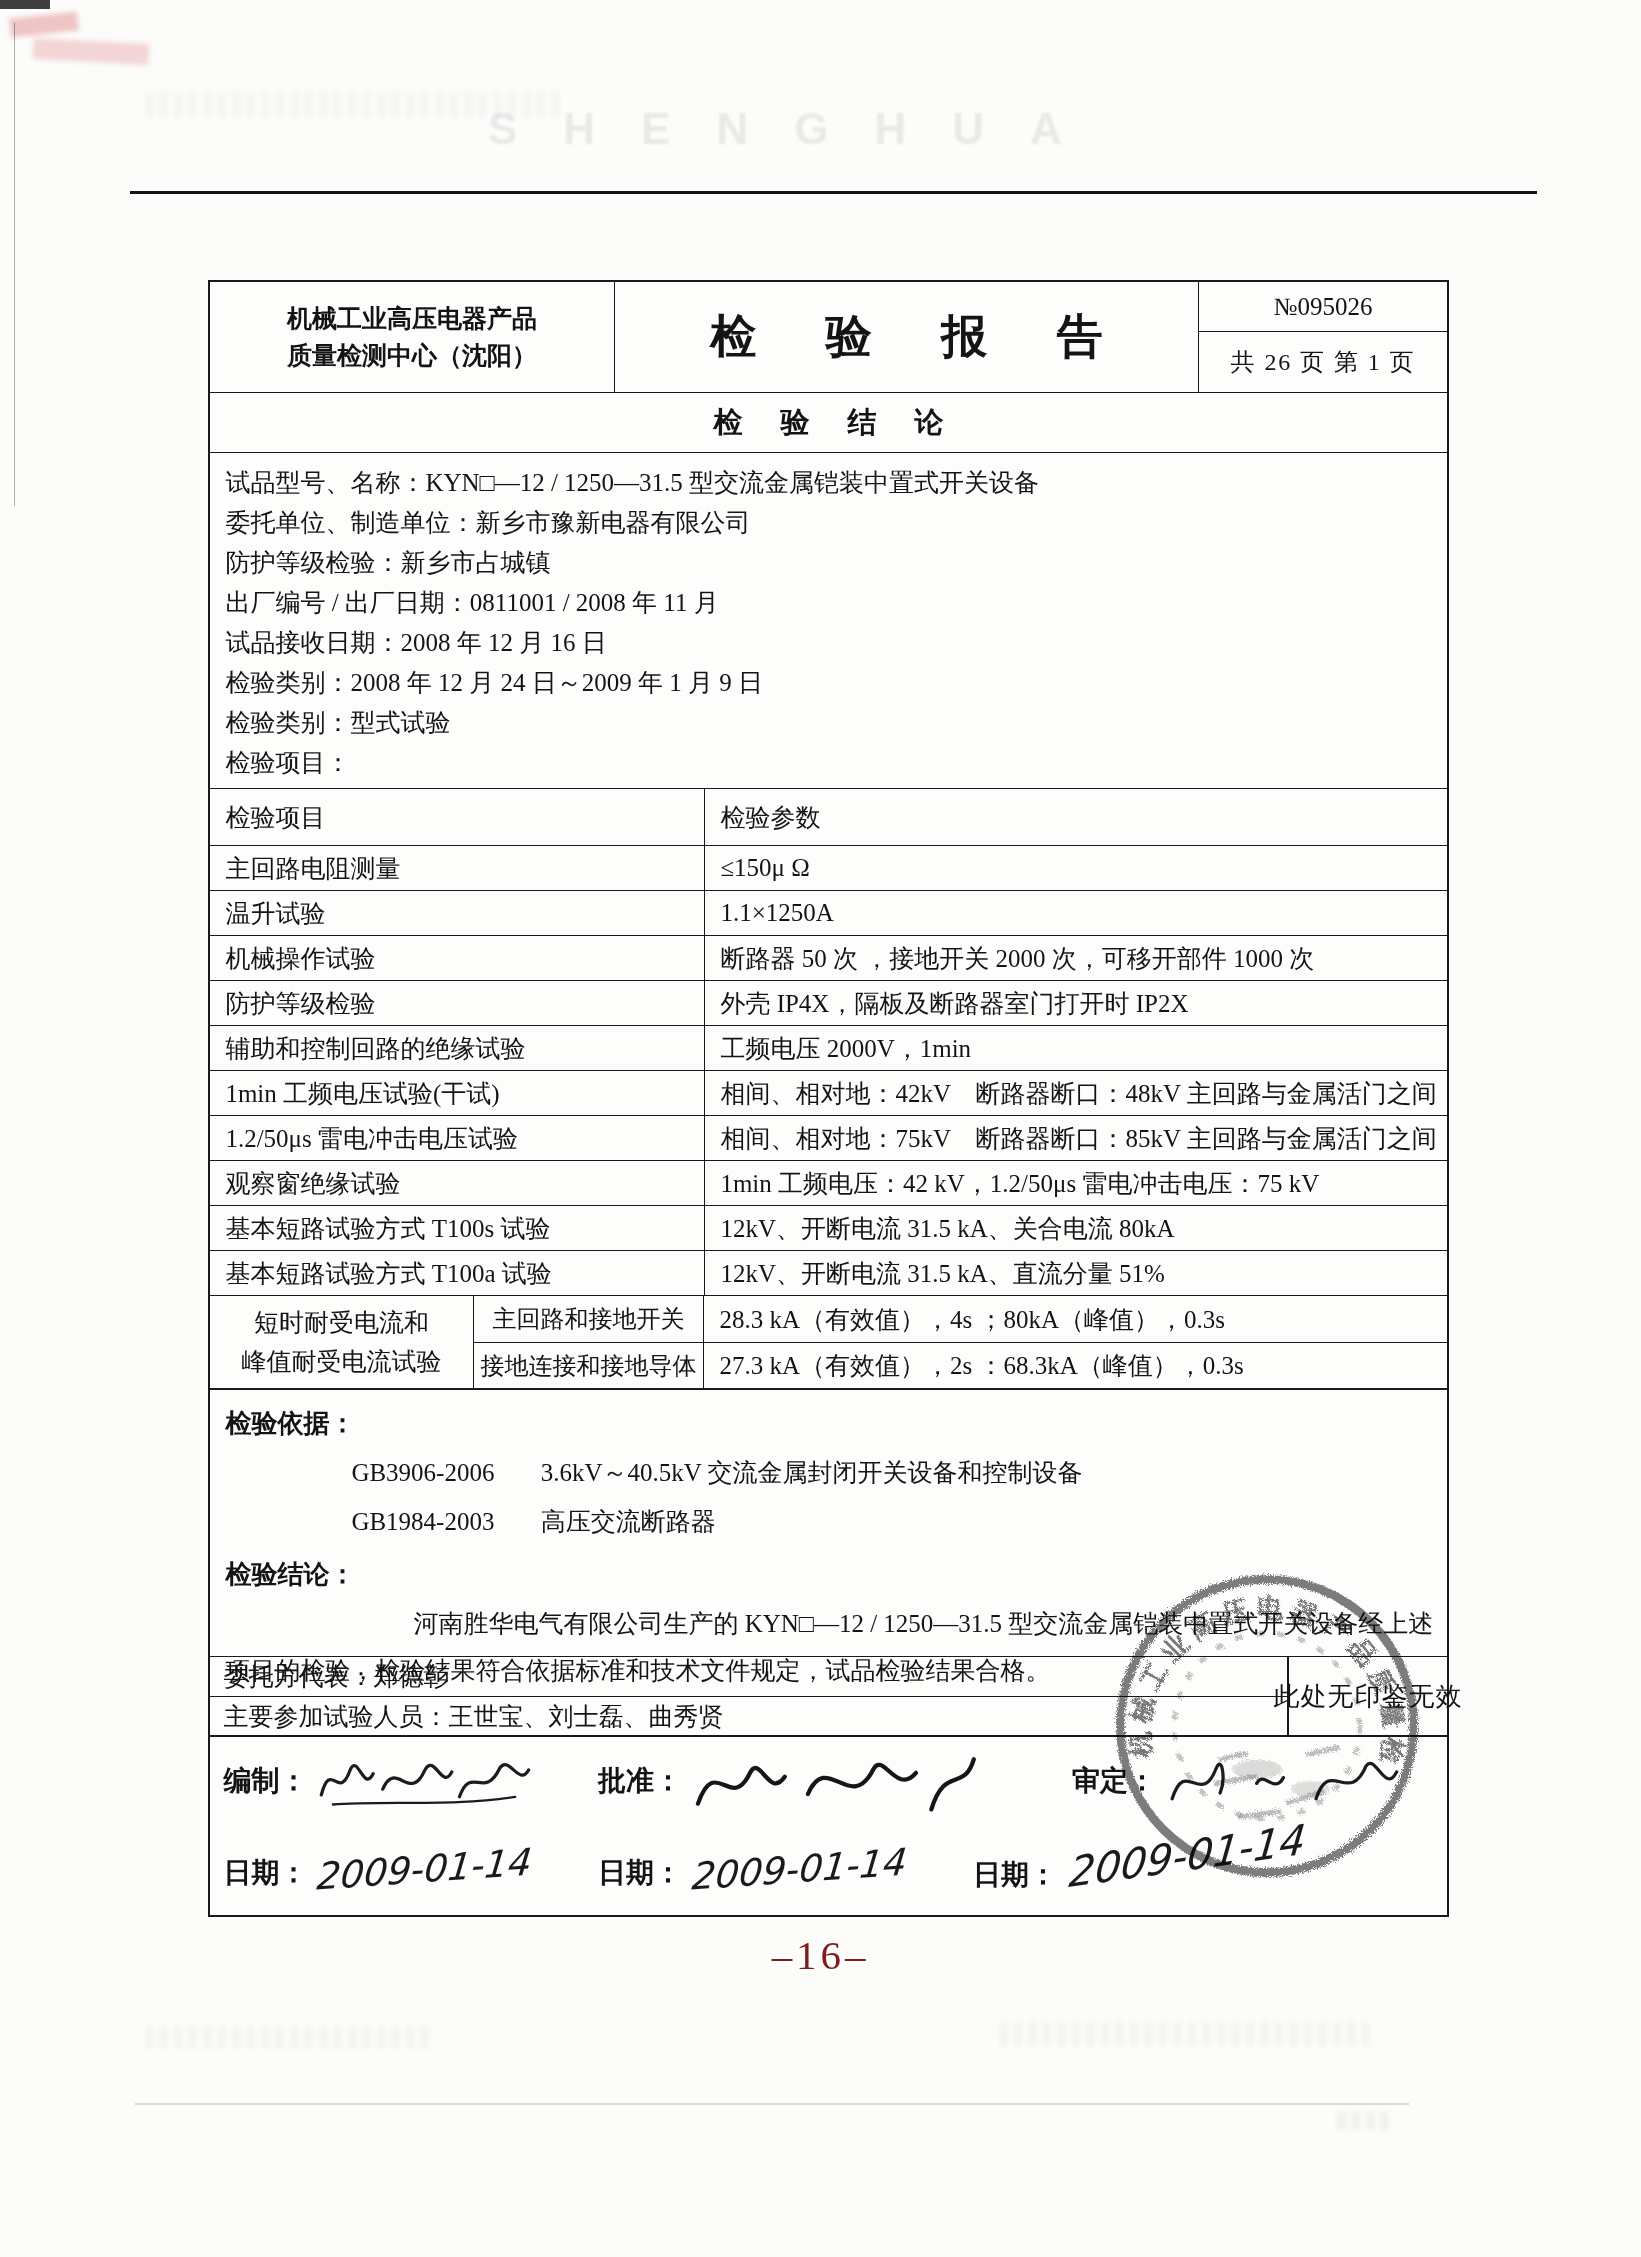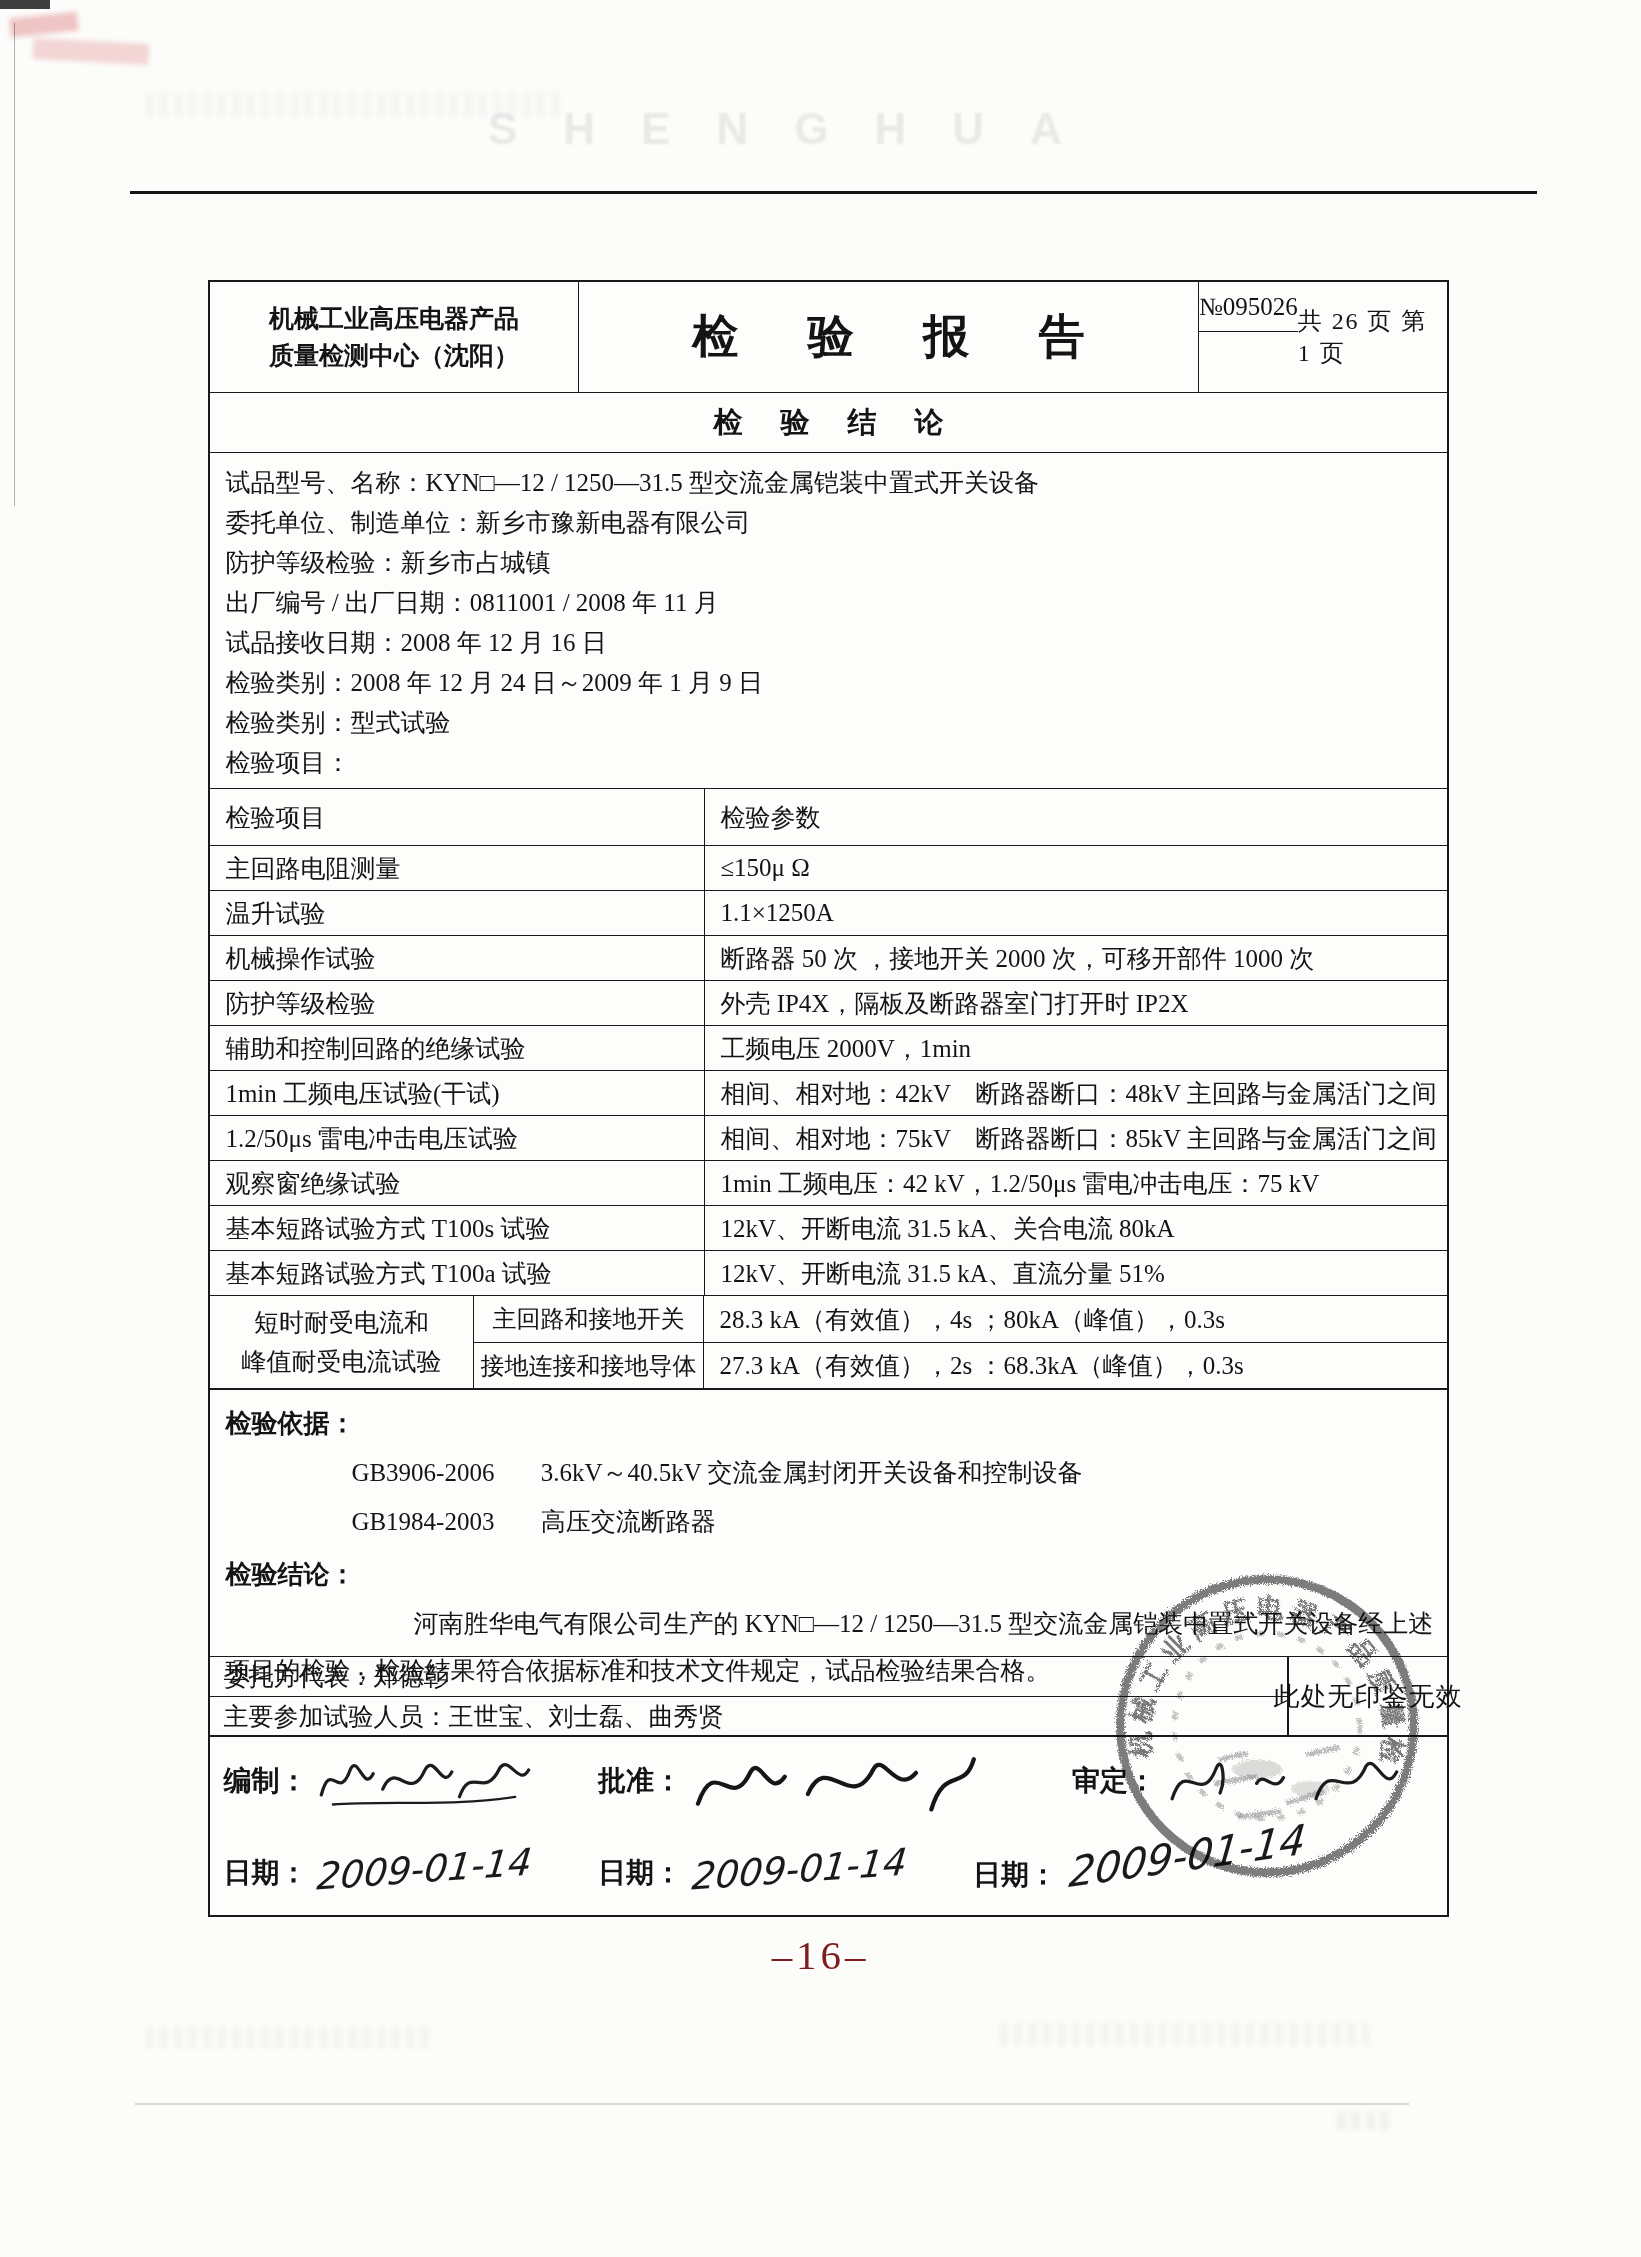--- a/index.html
+++ b/index.html
@@ -17,25 +17,25 @@
     font-weight:bold;font-size:44px;letter-spacing:46px;color:rgba(125,125,125,.15);filter:blur(1.2px);}
   .top-rule{position:absolute;left:130px;top:191px;width:1407px;height:2.9px;background:#161616;}
   .page-num{position:absolute;left:0;top:1931px;width:1641px;text-align:center;
     font-size:41px;letter-spacing:3.9px;color:#7f1d1d;}
   
   .doc{position:absolute;left:208px;top:280px;width:1241px;border:2.9px solid #191919;
     background:rgba(255,255,255,.4);box-sizing:border-box;}
   .doc *{box-sizing:border-box;}
   
   .hdr{display:flex;height:110px;}
-  .hdr-org{width:369px;border-right:1.9px solid #191919;display:flex;flex-direction:column;
+  .hdr-org{width:405px;border-right:1.9px solid #191919;display:flex;flex-direction:column;
     justify-content:center;align-items:center;font-size:25px;font-weight:bold;line-height:37px;}
   .hdr-title{flex:1;display:flex;align-items:center;justify-content:center;
     font-size:46px;font-weight:bold;letter-spacing:29px;text-indent:29px;}
-  .hdr-no{width:249px;border-left:1.9px solid #191919;display:flex;flex-direction:row;}
+  .hdr-no{width:249px;border-left:1.9px solid #191919;display:flex;flex-direction:column;}
   .hdr-no-top{height:50px;border-bottom:1.9px solid #191919;display:flex;align-items:center;
     justify-content:center;font-size:25px;}
   .hdr-no-bot{flex:1;display:flex;align-items:center;justify-content:center;font-size:24px;letter-spacing:1.9px;}
   .band{height:60px;border-top:1.9px solid #191919;display:flex;align-items:center;justify-content:center;
     font-size:29px;font-weight:bold;letter-spacing:15.4px;text-indent:15.4px;}
   
   .info{border-top:1.9px solid #191919;padding:9.7px 0 5.8px 15.4px;}
   .info-line{height:40px;line-height:40px;font-size:25px;white-space:nowrap;}
   
   .ptable{border-top:1.9px solid #191919;}

